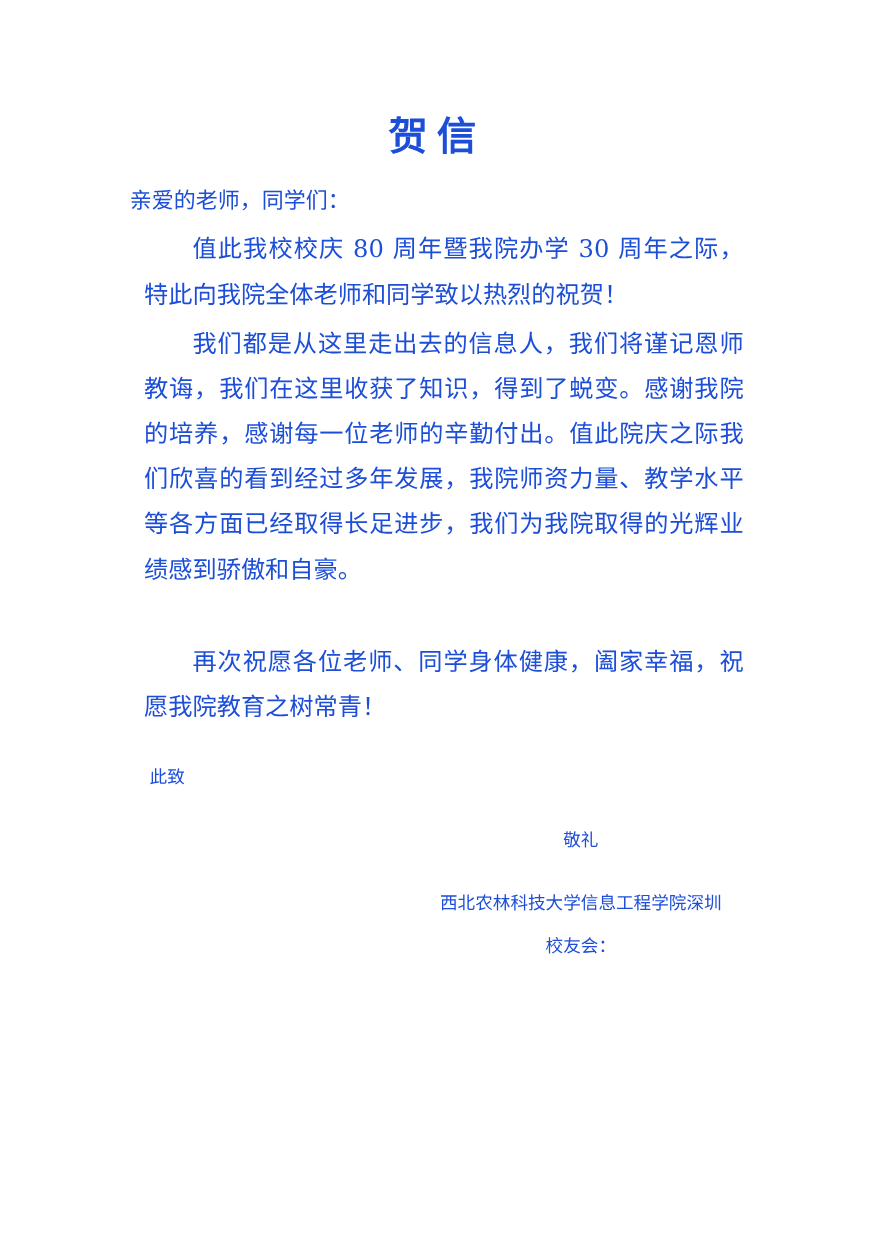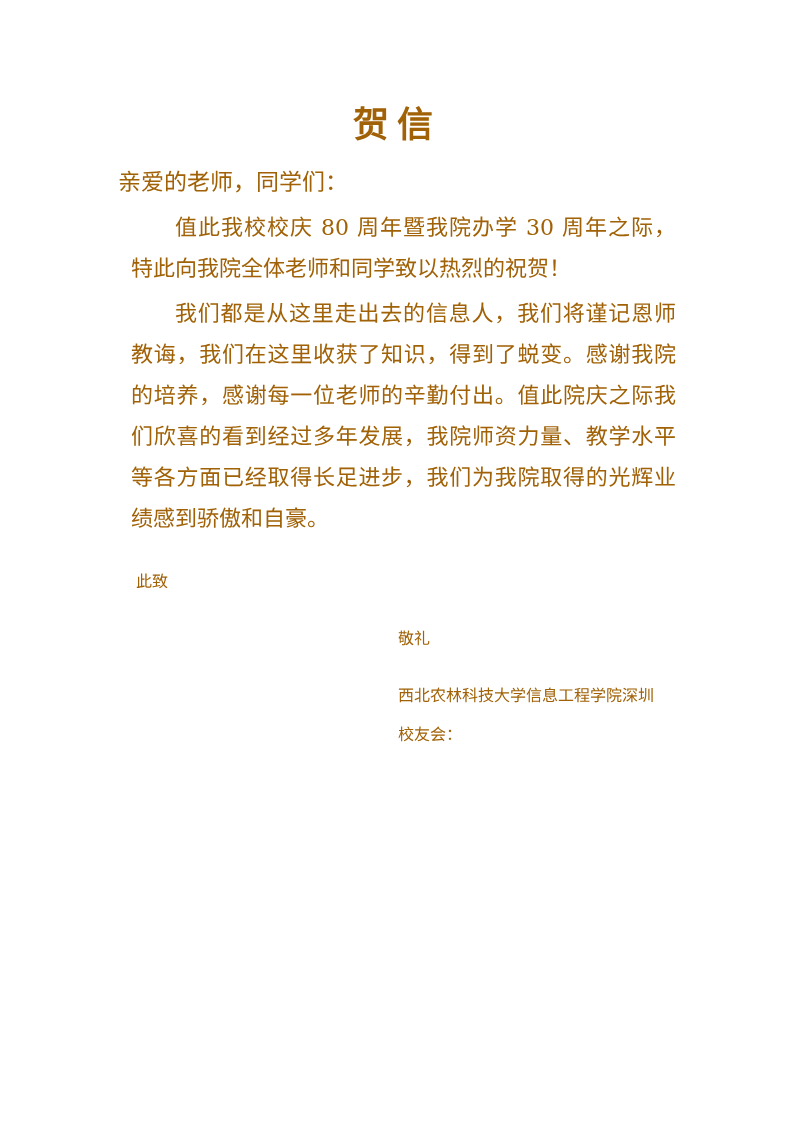--- a/index.html
+++ b/index.html
@@ -9,34 +9,34 @@
   }
   .page {
     position: relative;
     width: 794px;
     height: 1123px;
     margin: 0 auto;
     background: #ffffff;
     box-sizing: border-box;
     padding: 102px 118px 0 118px;
     overflow: hidden;
-    color: #a16207;
+    color: #1d4ed8;
     font-family: "DejaVu Serif", "Liberation Serif", serif;
   }
   .title {
     margin: 0 0 16px 0;
     font-size: 36px;
     line-height: 44px;
     font-weight: 700;
     text-align: center;
     letter-spacing: 8px;
   }
   .greeting {
     margin: 0 0 4px 0;
-    font-size: 23px;
+    font-size: 20px;
     line-height: 41px;
     min-height: 41px;
   }
   .body-para {
     margin: 0 0 4px 13px;
     font-size: 22px;
     line-height: 41px;
     text-indent: 2em;
     text-align: justify;
     text-justify: inter-character;
@@ -49,34 +49,36 @@
     margin-top: 23px;
     font-size: 16px;
   }
   .closing p {
     margin: 18px;
     line-height: 39px;
     min-height: 39px;
   }
   .closing .indented {
     padding-left: 262px;
+    text-align: center;
   }
 </style>
 </head>
 <body>
 
 <div class="page">
   <h1 class="title">贺信</h1>
 
   <p class="greeting">亲爱的老师，同学们：</p>
 
   <p class="body-para lines-2">值此我校校庆 80 周年暨我院办学 30 周年之际，特此向我院全体老师和同学致以热烈的祝贺！</p>
 
   <p class="body-para lines-6">我们都是从这里走出去的信息人，我们将谨记恩师教诲，我们在这里收获了知识，得到了蜕变。感谢我院的培养，感谢每一位老师的辛勤付出。值此院庆之际我们欣喜的看到经过多年发展，我院师资力量、教学水平等各方面已经取得长足进步，我们为我院取得的光辉业绩感到骄傲和自豪。</p>
 
 
+  <p class="body-para lines-2 para-wishes">再次祝愿各位老师、同学身体健康，阖家幸福，祝愿我院教育之树常青！</p>
 
   <div class="closing">
     <p>此致</p>
     <p class="indented">敬礼</p>
     <p class="indented">西北农林科技大学信息工程学院深圳校友会：</p>
   </div>
 </div>
 
 </body></html>

